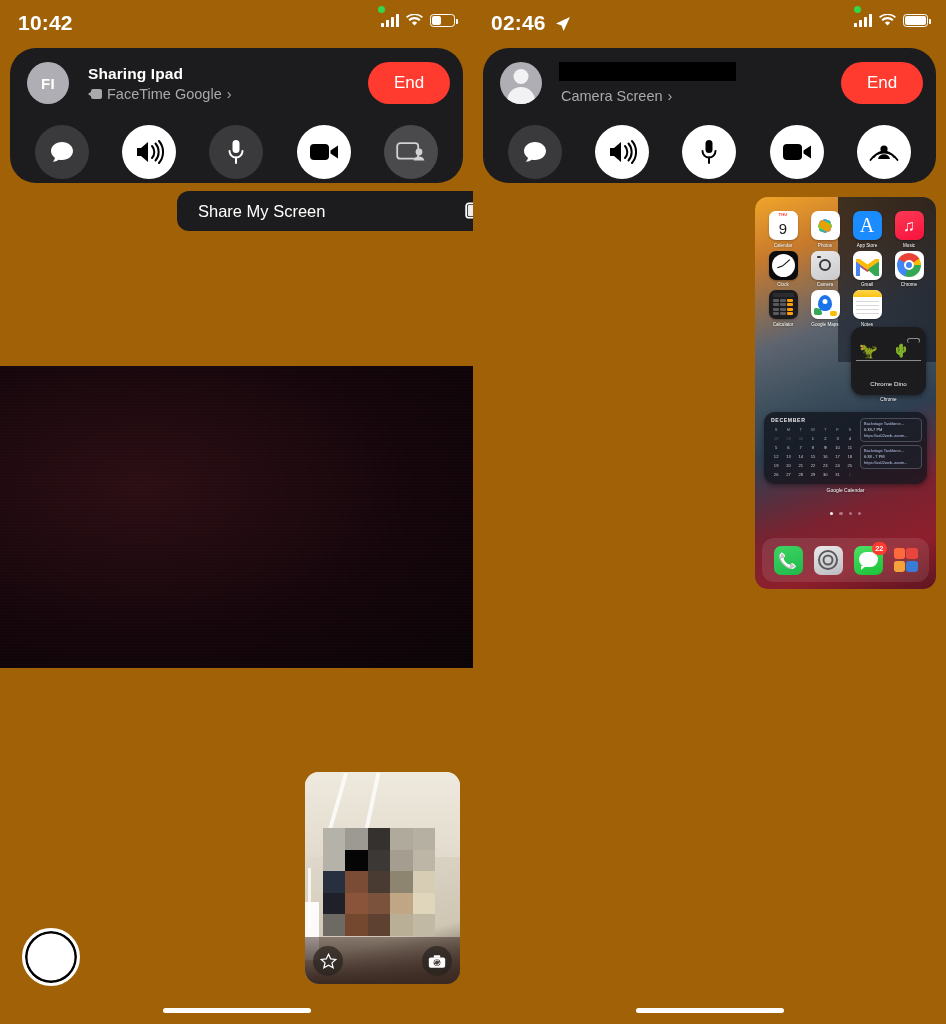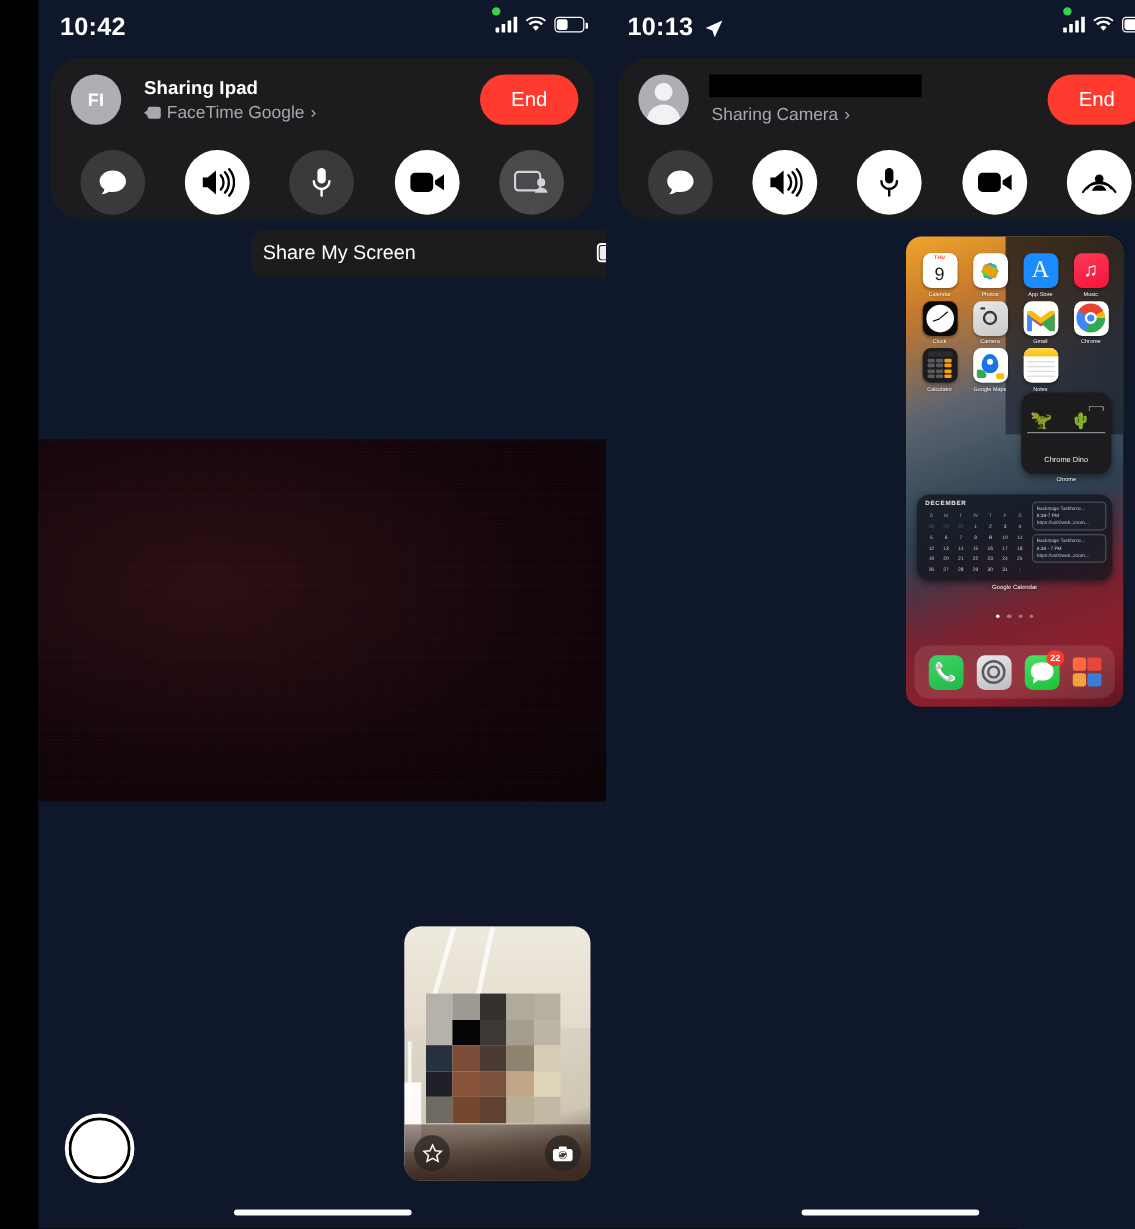--- a/index.html
+++ b/index.html
@@ -4,21 +4,21 @@
 <style>
   * { margin:0; padding:0; box-sizing:border-box; }
   html,body {
     width:946px; height:1024px;
     background:#000;
     font-family:"Liberation Sans", sans-serif;
     overflow:hidden;
   }
   #root { position:relative; width:946px; height:1024px; background:#000; }
 
-  .panel { position:absolute; top:0; height:1024px; width:473px; background:#0f172a; overflow:hidden;margin-left:32px; }
+  .panel { position:absolute; top:0; height:1024px; width:473px; background:#a16207; overflow:hidden; }
   #panel-left  { left:0; }
   #panel-right { left:473px; }
 
   
   .statusbar { position:absolute; top:0; left:0; width:473px; height:44px; }
   .status-time {
     position:absolute; left:18px; top:11px;
     color:#fff; font-size:21px; font-weight:600; letter-spacing:.2px;
   }
   .loc-arrow { position:absolute; top:16px; color:#fff; }
@@ -87,21 +87,21 @@
     background:#fff; cursor:pointer; flex:0 0 auto;
   }
   .ctrl.dim { background:#3a3a3c; }
   .ctrl.dim2 { background:#4a4a4c; }
 
   
   .share-pill {
     position:absolute; left:177px; top:191px; width:332px; height:40px;
     background:#1c1c1e; border-radius:12px;
     display:flex; align-items:center; justify-content:space-between;
-    padding:0 16px 0 10px; cursor:pointer;
+    padding:0 16px 0 21px; cursor:pointer;
   }
   .share-pill .lbl { color:#fff; font-size:16.5px; font-weight:500; }
 
   
   #remote-video-left {
     position:absolute; left:0; top:366px; width:473px; height:302px;
     background:
       radial-gradient(ellipse at 30% 40%, #2a0f14 0%, #11050a 60%, #080406 100%);
     overflow:hidden;
   }
@@ -427,21 +427,21 @@
     </div>
 
     <div class="shutter"></div>
     <div class="home-ind"></div>
   </div>
 
   <div class="panel" id="panel-right">
 
     <div class="statusbar">
       <div class="green-dot" style="left:381px;"></div>
-      <div class="status-time">10:13</div>
+      <div class="status-time">02:46</div>
       <svg class="loc-arrow" style="left:82px;" width="16" height="16" viewBox="0 0 16 16">
         <path d="M15 1 1 7.4l5.6 2 2 5.6z" fill="#fff"></path>
       </svg>
       <div class="status-right">
         <span class="bars weak">
           <i class="b1" style="background:#fff"></i>
             <i class="b2" style="background:#fff"></i>
             <i class="b3" style="background:#fff"></i>
             <i class="b4" style="background:#fff"></i>
         </span>
@@ -457,21 +457,21 @@
     </div>
 
     <div class="call-card">
       <div class="card-top">
         <div class="avatar-glyph">
           <div class="head"></div>
           <div class="body"></div>
         </div>
         <div class="caller-redact"></div>
         <div class="caller-sub shifted">
-          <span>Sharing Camera</span>
+          <span>Camera Screen</span>
           <span>›</span>
         </div>
         <button class="end-btn">End</button>
       </div>
       <div class="ctrl-row">
         <div class="ctrl dim">
           <svg width="26" height="24" viewBox="0 0 26 24">
             <path d="M13 2C6.9 2 2 6 2 11c0 2.7 1.5 5.1 3.9 6.7-.2 1.6-1 2.9-2.3 4.1 2.6-.2 4.6-1 6-2.1 1.1.3 2.2.4 3.4.4 6.1 0 11-4 11-9s-4.9-9-11-9z" fill="#fff"></path>
           </svg>
         </div>

